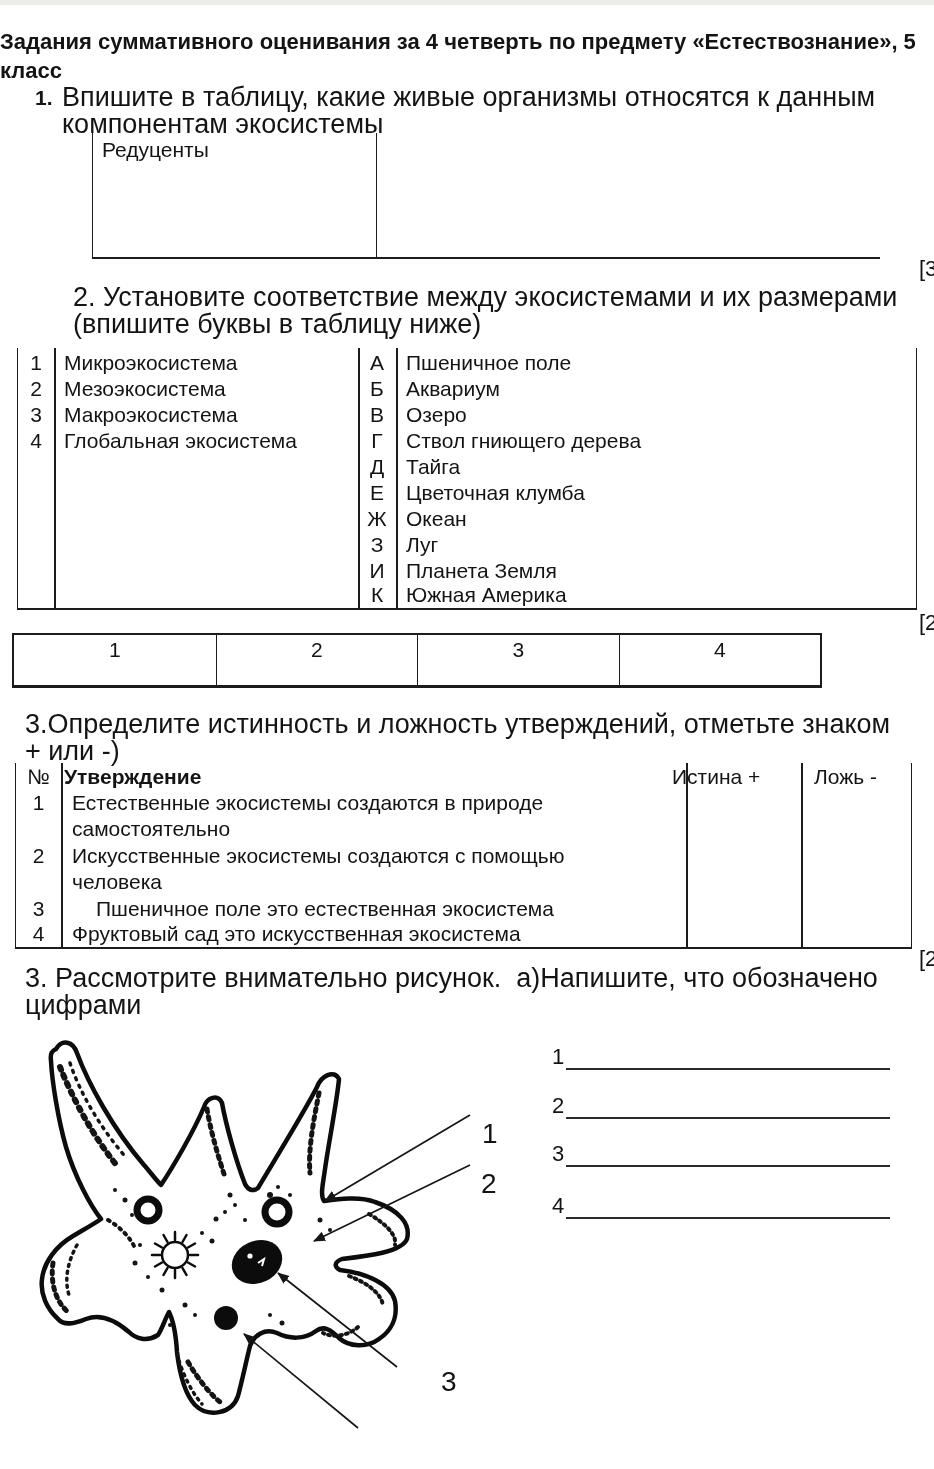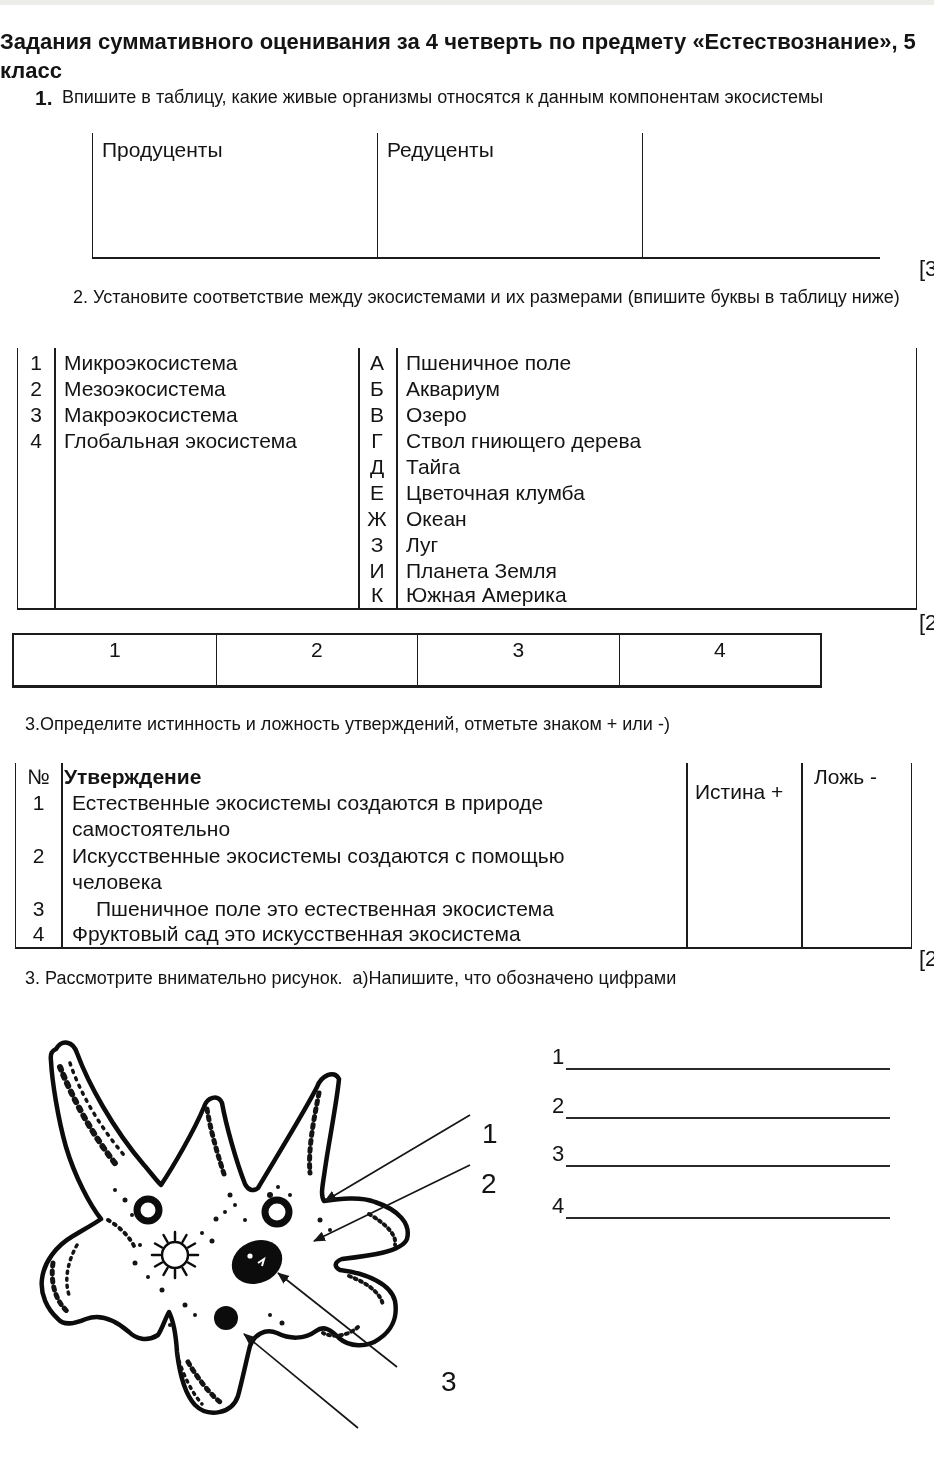--- a/index.html
+++ b/index.html
@@ -1,21 +1,21 @@
 <!DOCTYPE html>
 <html><head>
 <meta charset="utf-8">
 <style>
   html,body{margin:0;padding:0;}
   body{width:934px;height:1469px;overflow:hidden;position:relative;background:#fff;
        font-family:"Liberation Sans","DejaVu Sans",sans-serif;color:#141414;}
   .abs{position:absolute;}
   .top-strip{left:0;top:0;width:934px;height:5px;background:#ecece9;}
   .title{left:0;top:27px;width:934px;font-weight:bold;font-size:22px;line-height:29px;}
-  .prompt{font-size:18px;line-height:27px;}
+  .prompt{font-size:27px;line-height:27px;}
   .task1{left:35px;top:84px;display:flex;}
   .task1 .num{width:27px;font-weight:bold;font-size:21px;line-height:27px;}
   .task1 .txt{width:818px;}
   
   .t1{left:92px;top:133px;width:788px;height:124px;display:grid;grid-template-columns:285px 266px 237px;
       border-bottom:2.5px solid #1c1c1c;}
   .t1 .cell{border-left:1.8px solid #1c1c1c;padding:5px 0 0 9px;font-size:21px;}
   .t1 .cell.last{border-right:1.8px solid #1c1c1c;}
   .score{left:919px;font-size:22px;white-space:nowrap;}
   .p2{left:25px;top:284px;width:885px;margin-left:48px;}
@@ -55,21 +55,20 @@
   <div>Задания суммативного оценивания за 4 четверть по предмету «Естествознание», 5</div>
   <div>класс</div>
 </div>
 
 <div class="abs task1">
   <span class="num">1.</span>
   <span class="txt prompt">Впишите в таблицу, какие живые организмы относятся к данным компонентам экосистемы</span>
 </div>
 
 <div class="abs t1">
-  <div class="cell">Продуценты</div>
   <div class="cell last">Редуценты</div>
 </div>
 <div class="abs score" style="top:256px;">[3</div>
 
 <div class="abs prompt p2">2. Установите соответствие между экосистемами и их размерами (впишите буквы в таблицу ниже)</div>
 
 <div class="abs t2">
   <div class="vl" style="left:36px;"></div>
   <div class="vl" style="left:340px;"></div>
   <div class="vl" style="left:378px;"></div>
@@ -132,21 +131,21 @@
 </div>
 
 <div class="abs prompt p3">3.Определите истинность и ложность утверждений, отметьте знаком + или -)</div>
 
 <div class="abs t3">
   <div class="vl" style="left:45px;"></div>
   <div class="vl" style="left:670px;"></div>
   <div class="vl" style="left:785px;"></div>
   <span class="rnum" style="top:1px;">№</span>
   <span class="abs" style="left:48px;top:1px;font-weight:bold;">Утверждение</span>
-  <span class="abs" style="left:679px;top:1px;margin-top:15px;">Истина +</span>
+  <span class="abs" style="left:656px;top:1px;">Истина +</span>
   <span class="abs" style="left:798px;top:1px;">Ложь -</span>
 
   <span class="rnum" style="top:27px;">1</span>
   <span class="stmt" style="top:27px;">Естественные экосистемы создаются в природе самостоятельно</span>
   <span class="rnum" style="top:80px;">2</span>
   <span class="stmt" style="top:80px;">Искусственные экосистемы создаются с помощью человека</span>
   <span class="rnum" style="top:133px;">3</span>
   <span class="stmt" style="top:133px;margin-left:24px;">Пшеничное поле это естественная экосистема</span>
   <span class="rnum" style="top:158px;">4</span>
   <span class="stmt" style="top:158px;">Фруктовый сад это искусственная экосистема</span>

